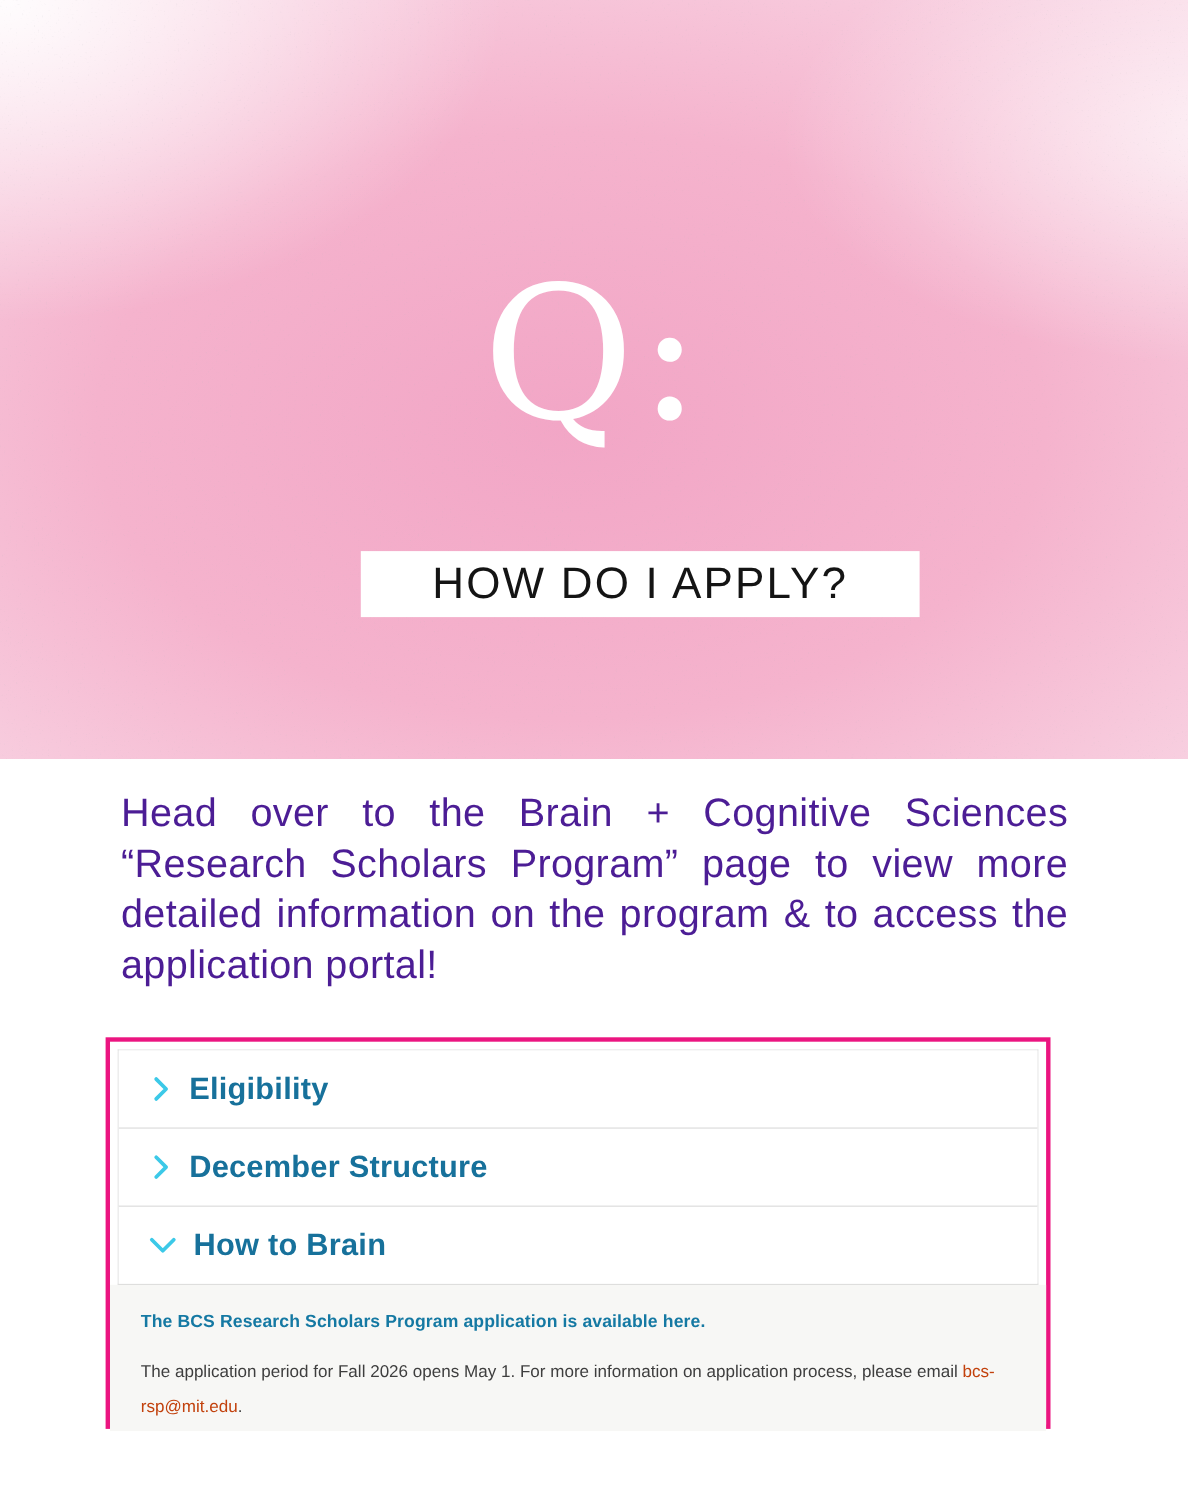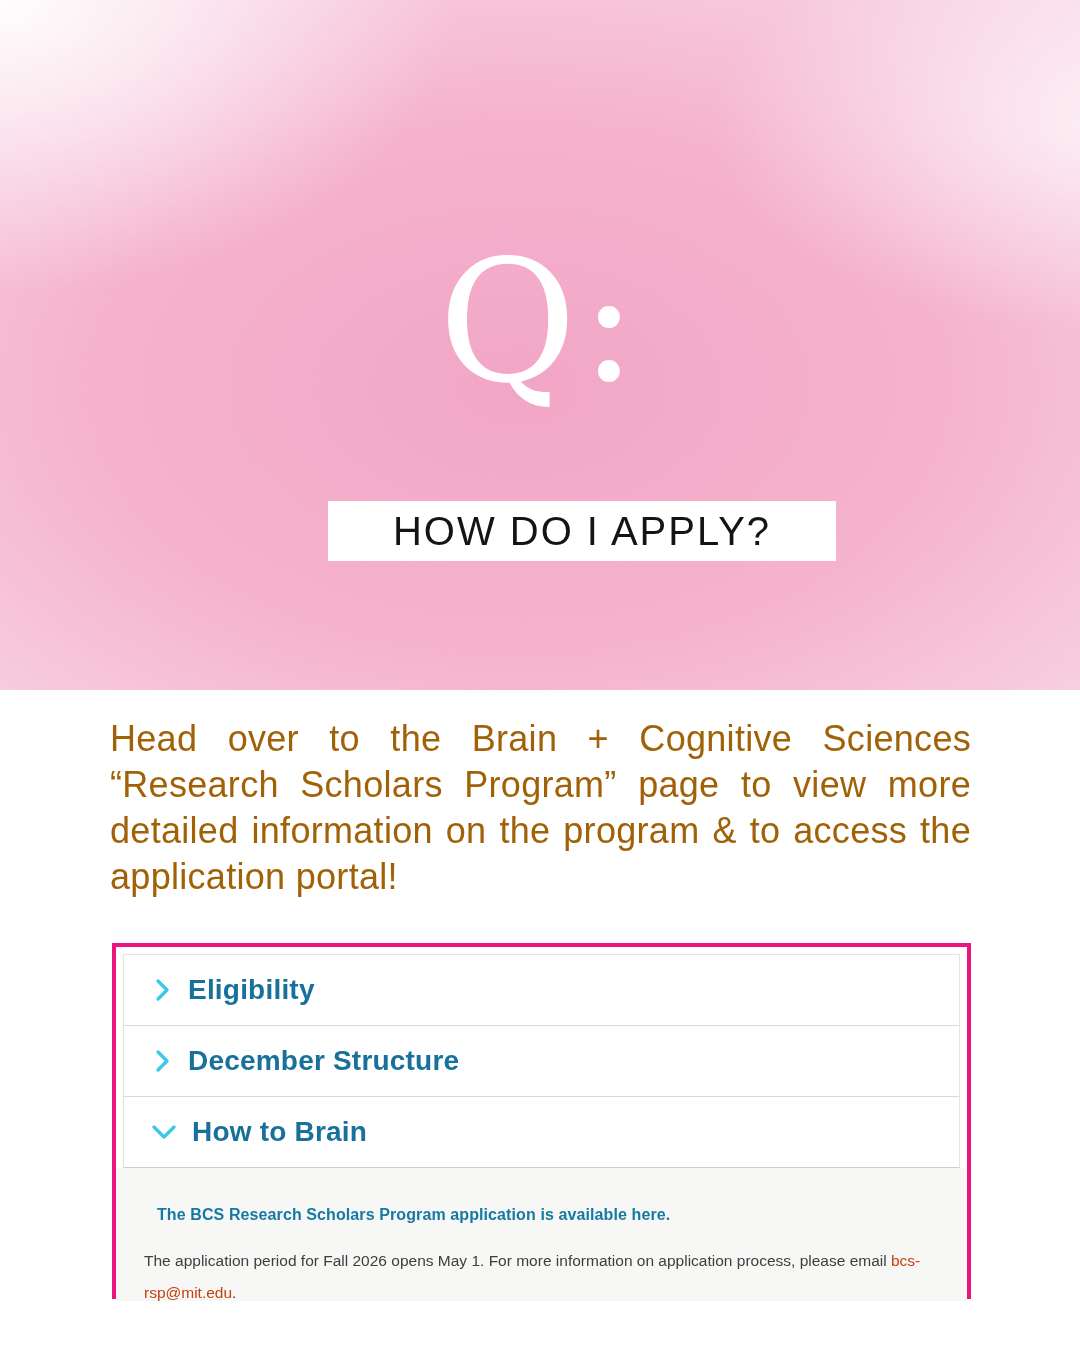--- a/index.html
+++ b/index.html
@@ -36,27 +36,27 @@
   }
   .q-banner span{
     font-size:40px;letter-spacing:2px;color:#141414;font-weight:500;
   }
   
   .intro{
     position:absolute;top:716px;left:110px;width:861px;
     margin:0;
     font-size:36px;line-height:46px;
     font-weight:300;
-    color:#a16207;
+    color:#4c1d95;
     text-align:justify;
     letter-spacing:.3px;
   }
   
   .card{
-    position:absolute;top:943px;left:112px;
+    position:absolute;top:943px;left:96px;
     box-sizing:border-box;
     width:859px;height:356px;
     border:4px solid #eb1580;
     background:#ffffff;
   }
   .acc-box{
     box-sizing:border-box;
     margin:7px 7px 0 7px;
     border:1px solid #e4e4e4;
     border-bottom:1px solid #cfcfcf;
@@ -79,21 +79,21 @@
   }
   .chev{flex:0 0 auto;display:block;}
   
   .panel{
     box-sizing:border-box;
     height:133px;
     background:#f7f7f5;
     padding:25px 30px 0 28px;
   }
   .panel-heading{
-    margin:13px;
+    margin:0;
     font-size:16px;font-weight:bold;
     color:#1579a3;
     letter-spacing:.1px;
   }
   .panel-body{
     margin:21px 0 0 0;
     font-size:15.5px;line-height:32px;
     color:#3e3e3e;
   }
   .panel-body a{

